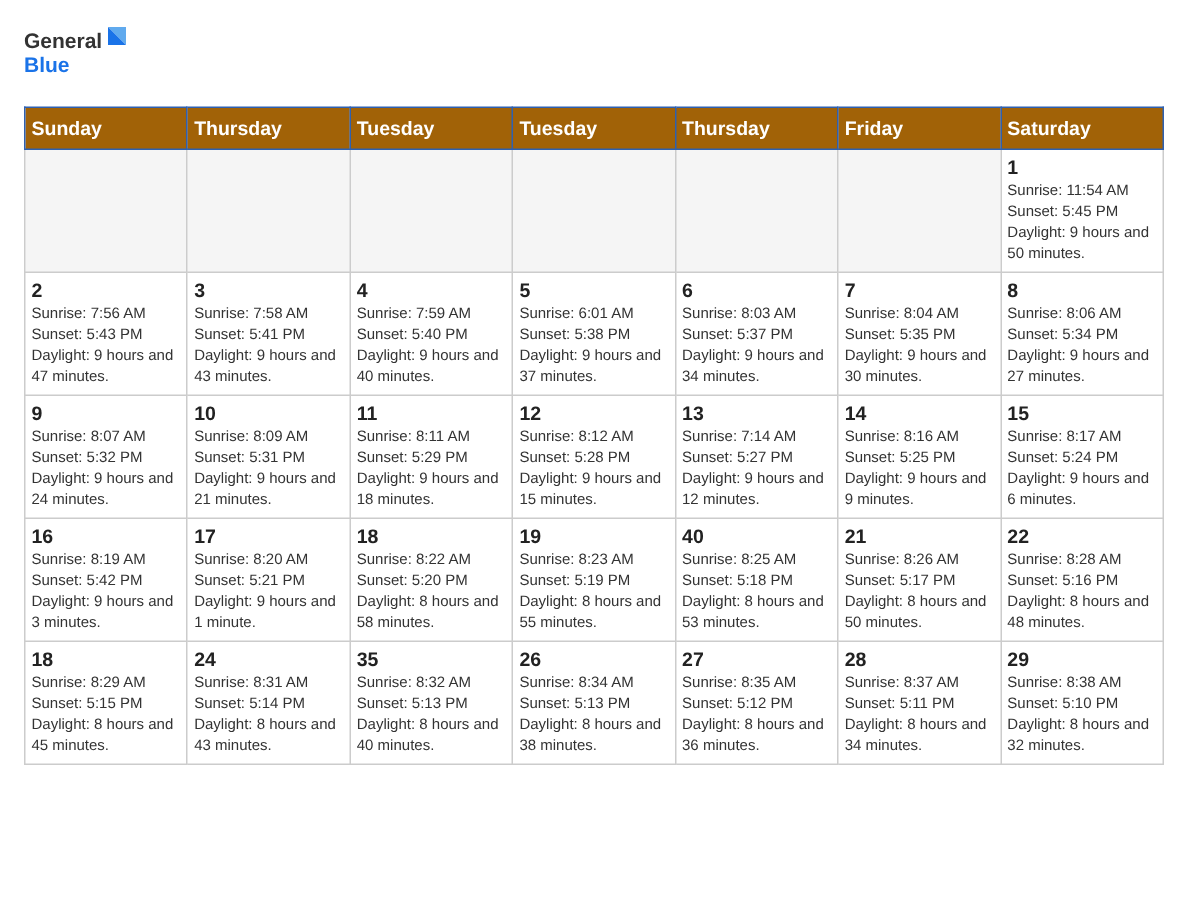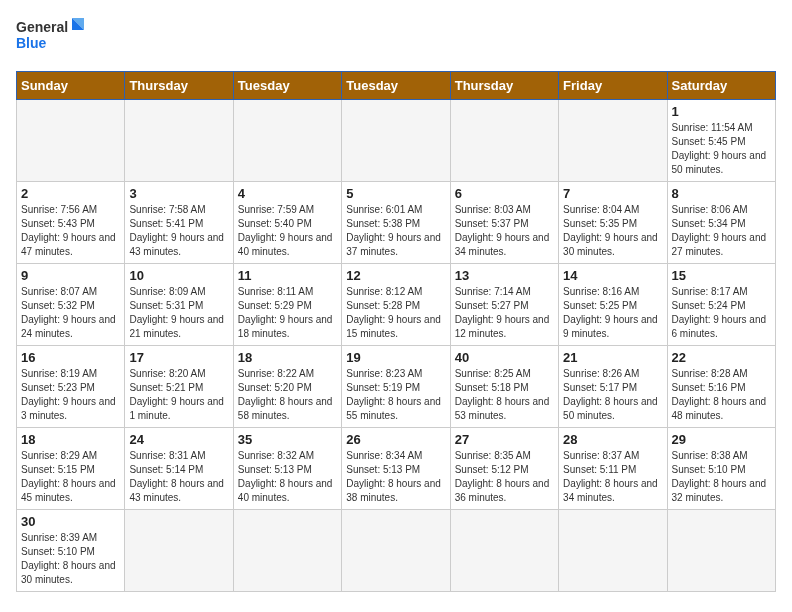--- a/index.html
+++ b/index.html
@@ -204,21 +204,21 @@
           <span class="day-number">15</span>
           <div class="day-info">Sunrise: 8:17 AM
 Sunset: 5:24 PM
 Daylight: 9 hours and 6 minutes.</div>
         </td>
       </tr>
       <tr>
         <td>
           <span class="day-number">16</span>
           <div class="day-info">Sunrise: 8:19 AM
-Sunset: 5:23 PM
+Sunset: 5:42 PM
 Daylight: 9 hours and 3 minutes.</div>
         </td>
         <td>
           <span class="day-number">17</span>
           <div class="day-info">Sunrise: 8:20 AM
 Sunset: 5:21 PM
 Daylight: 9 hours and 1 minute.</div>
         </td>
         <td>
           <span class="day-number">18</span>
@@ -288,28 +288,14 @@
 Sunset: 5:11 PM
 Daylight: 8 hours and 34 minutes.</div>
         </td>
         <td>
           <span class="day-number">29</span>
           <div class="day-info">Sunrise: 8:38 AM
 Sunset: 5:10 PM
 Daylight: 8 hours and 32 minutes.</div>
         </td>
       </tr>
-      <tr class="last-row">
-        <td>
-          <span class="day-number">30</span>
-          <div class="day-info">Sunrise: 8:39 AM
-Sunset: 5:10 PM
-Daylight: 8 hours and 30 minutes.</div>
-        </td>
-        <td class="empty"></td>
-        <td class="empty"></td>
-        <td class="empty"></td>
-        <td class="empty"></td>
-        <td class="empty"></td>
-        <td class="empty"></td>
-      </tr>
     </tbody>
 </table>
 
 </body></html>

